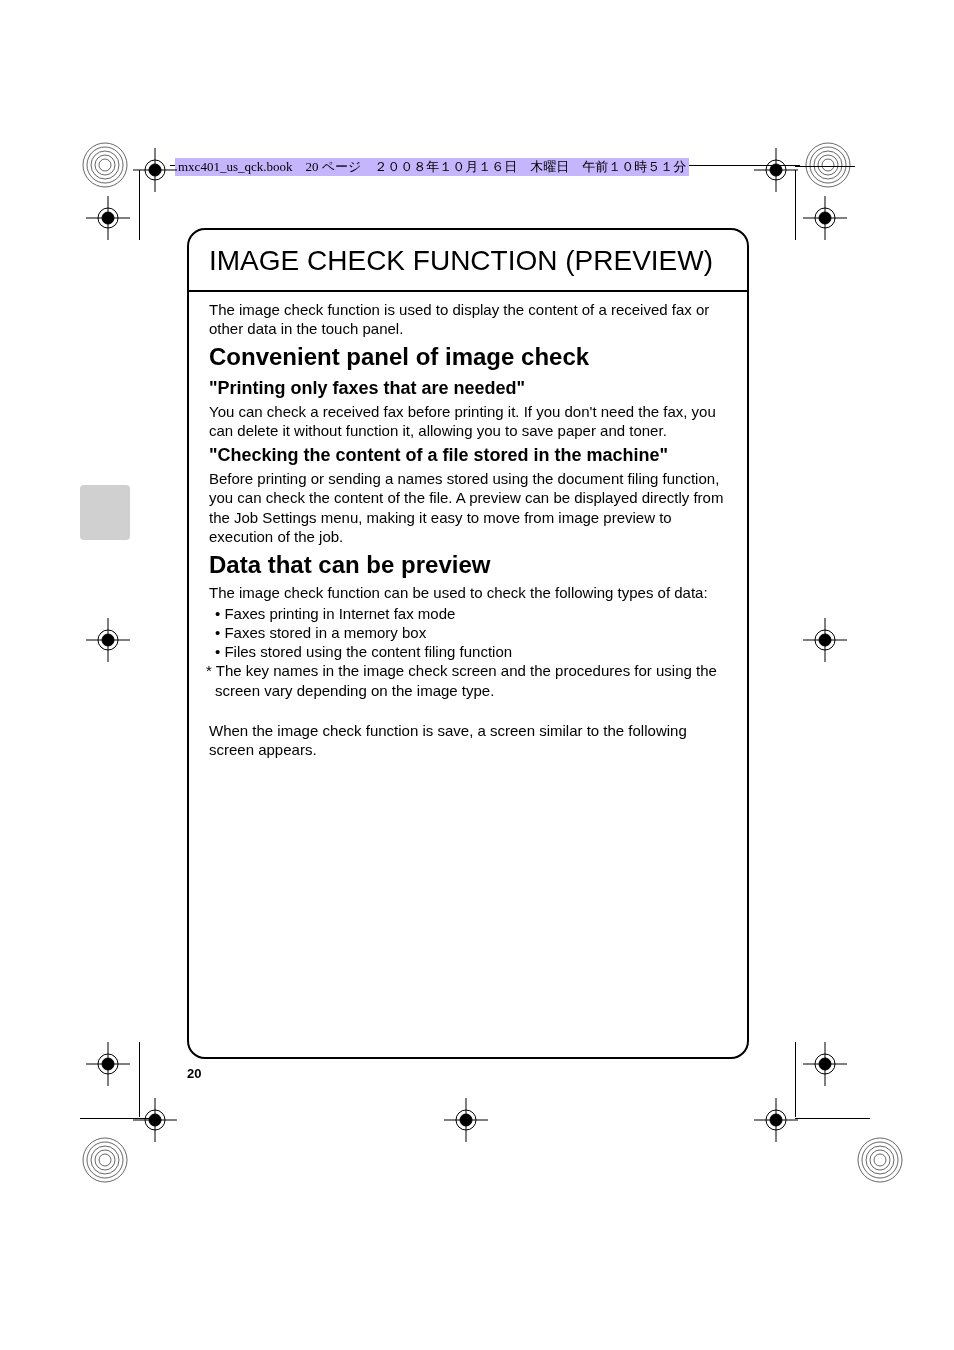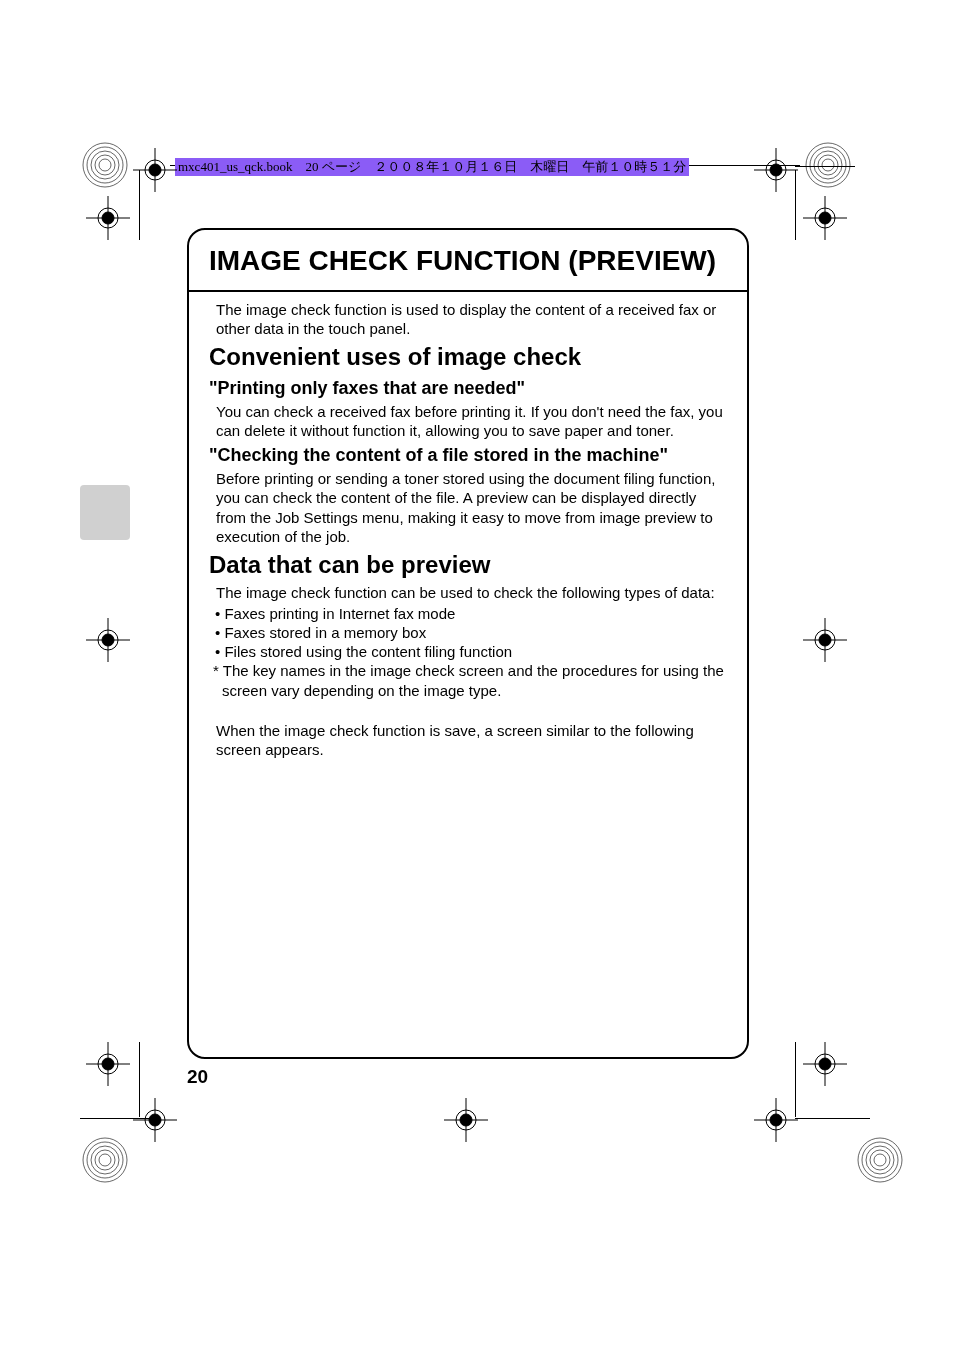--- a/index.html
+++ b/index.html
@@ -22,49 +22,49 @@
     top: 165px;
     width: 630px;
     border-top: 1px solid #000;
   }
   .header-text {
     position: absolute;
     left: 175px;
     top: 158px;
     font-family: "MS Mincho","Hiragino Mincho Pro",serif;
     font-size: 13px;
-    background: #8b5cf6;
+    background: #c4b5fd;
     padding: 0 3px;
   }
   .content-frame {
     position: absolute;
     left: 187px;
     top: 228px;
     width: 558px;
     height: 827px;
     border: 2px solid #000;
     border-radius: 18px;
   }
   .title-box {
     margin: 0;
     border-bottom: 2px solid #000;
     padding: 14px 20px 12px 20px;
   }
   .title-box h1 {
     margin: 0;
     font-size: 28px;
-    font-weight: bold;
+    font-weight: normal;
     line-height: 1.2;
   }
   .body {
     padding: 8px 20px 20px 20px;
     font-size: 15px;
     line-height: 1.28;
   }
-  .body p { margin: 0 0 2px 7px; }
+  .body p { margin: 0 0 2px 0; }
   h2 {
     font-size: 24px;
     font-weight: bold;
     margin: 4px 0 2px 0;
   }
   h3 {
     font-size: 18px;
     font-weight: bold;
     margin: 4px 0 2px 0;
   }
@@ -88,21 +88,21 @@
     width: 50px;
     height: 55px;
     background: #d0d0d0;
     border-radius: 4px;
   }
   .page-number {
     position: absolute;
     left: 187px;
     top: 1066px;
     font-weight: bold;
-    font-size: 19px;
+    font-size: 13px;
   }
   
   .reg {
     position: absolute;
     width: 44px;
     height: 44px;
   }
   .reg svg { width: 100%; height: 100%; display:block; }
   .spiral {
     position: absolute;
@@ -122,27 +122,27 @@
 
   <div class="side-tab"></div>
 
   <div class="content-frame">
     <div class="title-box">
       <h1>IMAGE CHECK FUNCTION (PREVIEW)</h1>
     </div>
     <div class="body">
       <p>The image check function is used to display the content of a received fax or other data in the touch panel.</p>
 
-      <h2>Convenient uses of image check</h2>
+      <h2>Convenient panel of image check</h2>
 
       <h3>"Printing only faxes that are needed"</h3>
       <p>You can check a received fax before printing it. If you don't need the fax, you can delete it without function it, allowing you to save paper and toner.</p>
 
       <h3>"Checking the content of a file stored in the machine"</h3>
-      <p>Before printing or sending a toner stored using the document filing function, you can check the content of the file. A preview can be displayed directly from the Job Settings menu, making it easy to move from image preview to execution of the job.</p>
+      <p>Before printing or sending a names stored using the document filing function, you can check the content of the file. A preview can be displayed directly from the Job Settings menu, making it easy to move from image preview to execution of the job.</p>
 
       <h2>Data that can be preview</h2>
       <p>The image check function can be used to check the following types of data:</p>
       <ul>
         <li>Faxes printing in Internet fax mode</li>
         <li>Faxes stored in a memory box</li>
         <li>Files stored using the content filing function</li>
       </ul>
       <p class="note">* The key names in the image check screen and the procedures for using the screen vary depending on the image type.</p>
       <br>

